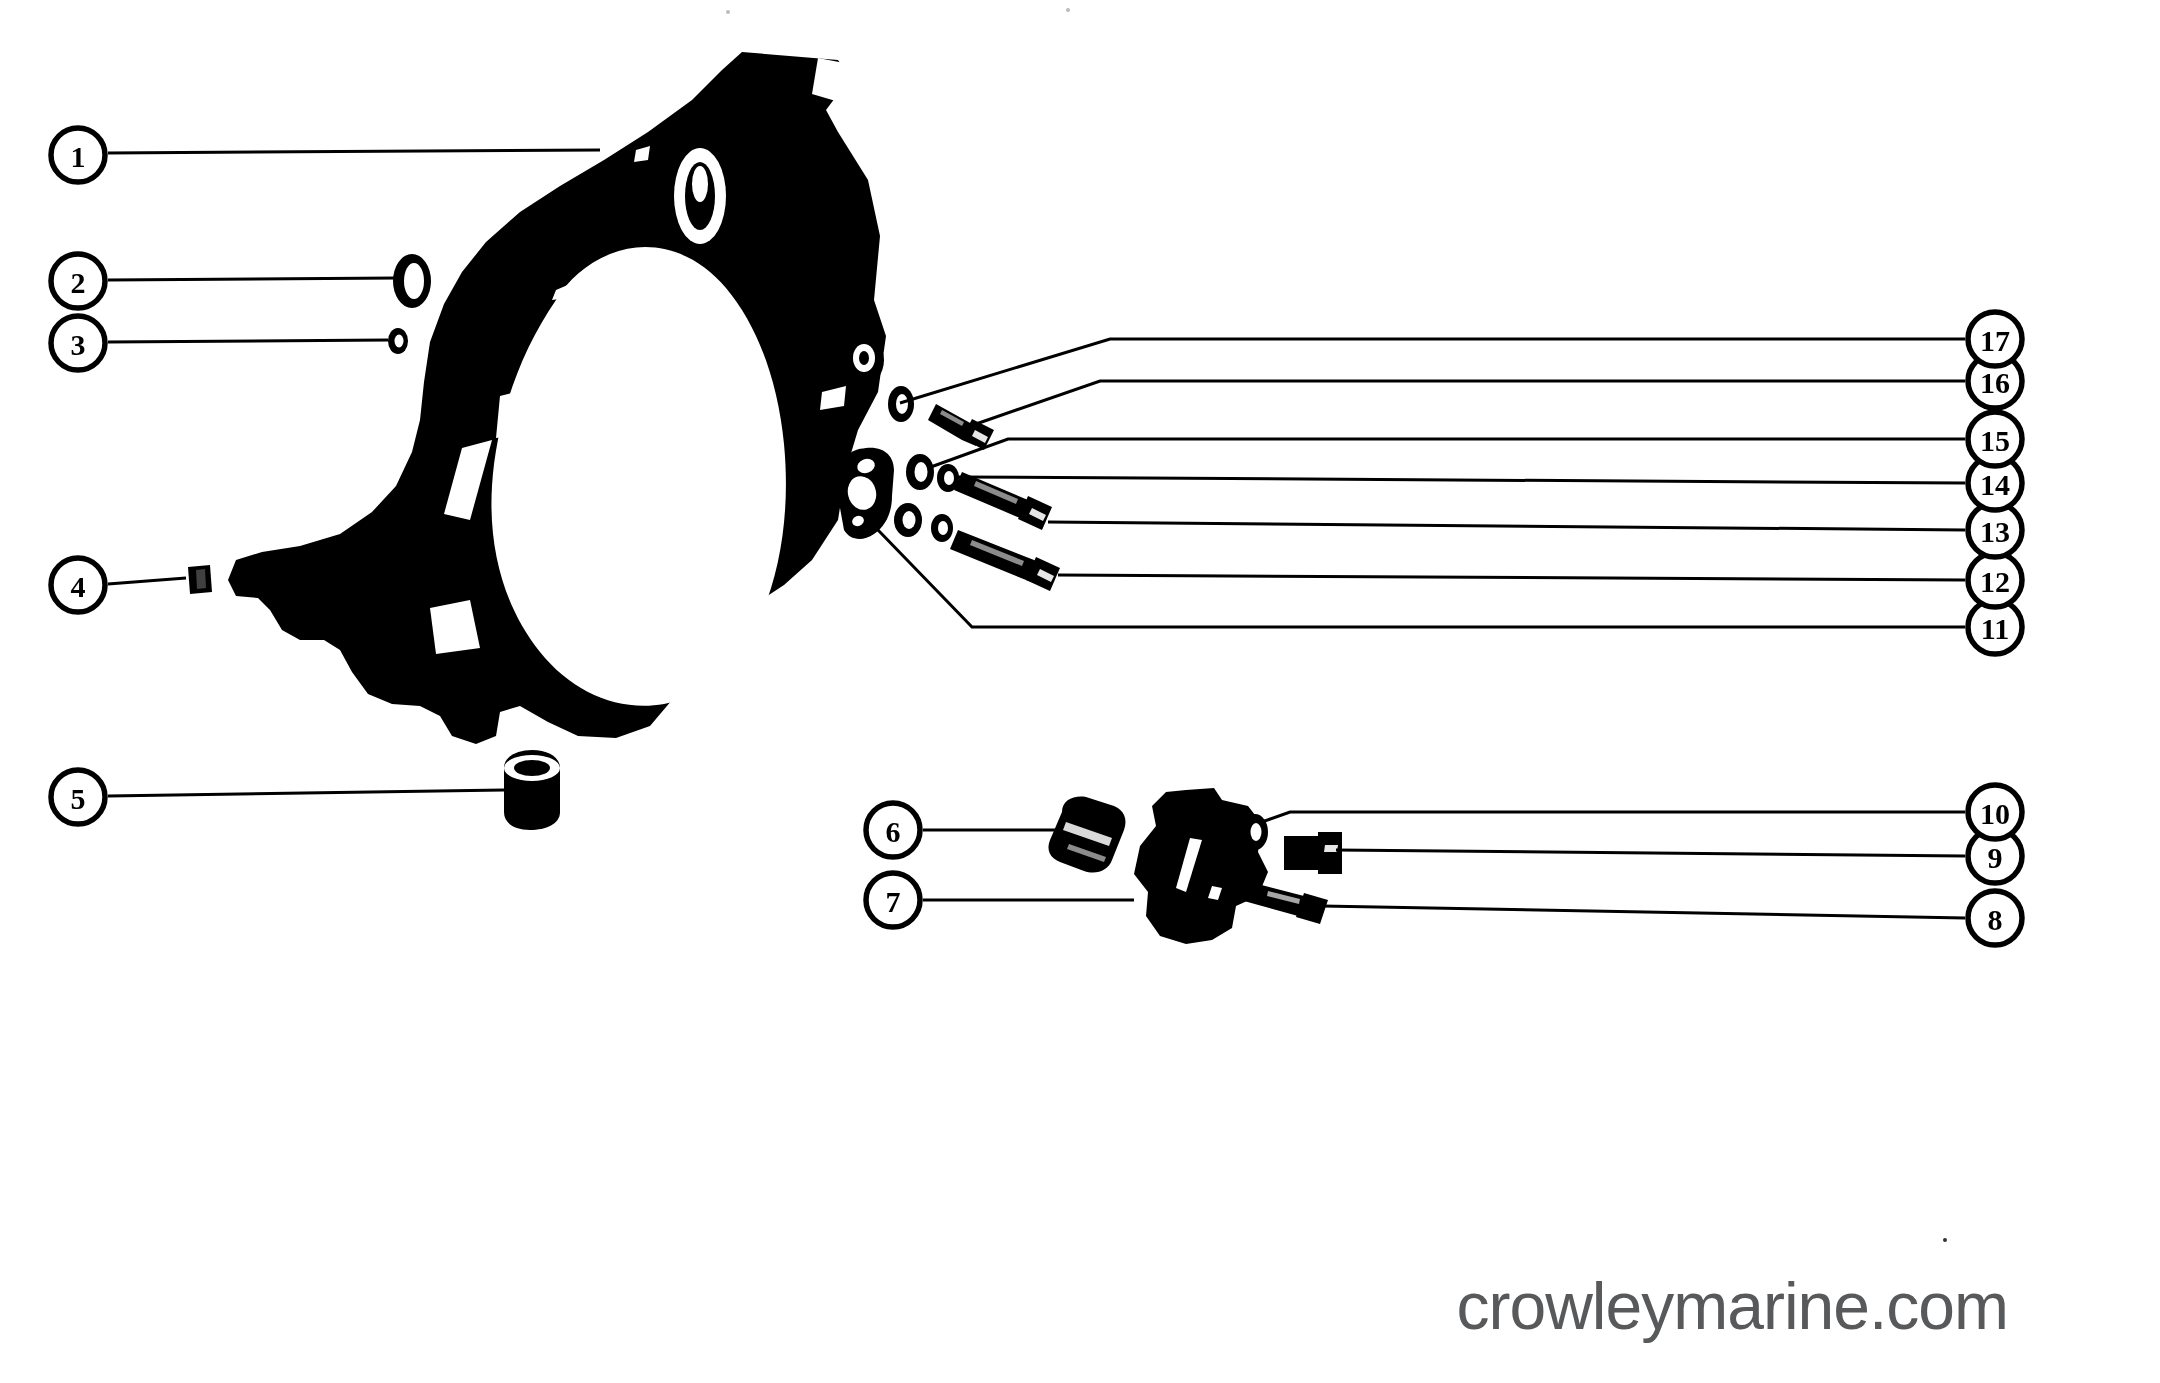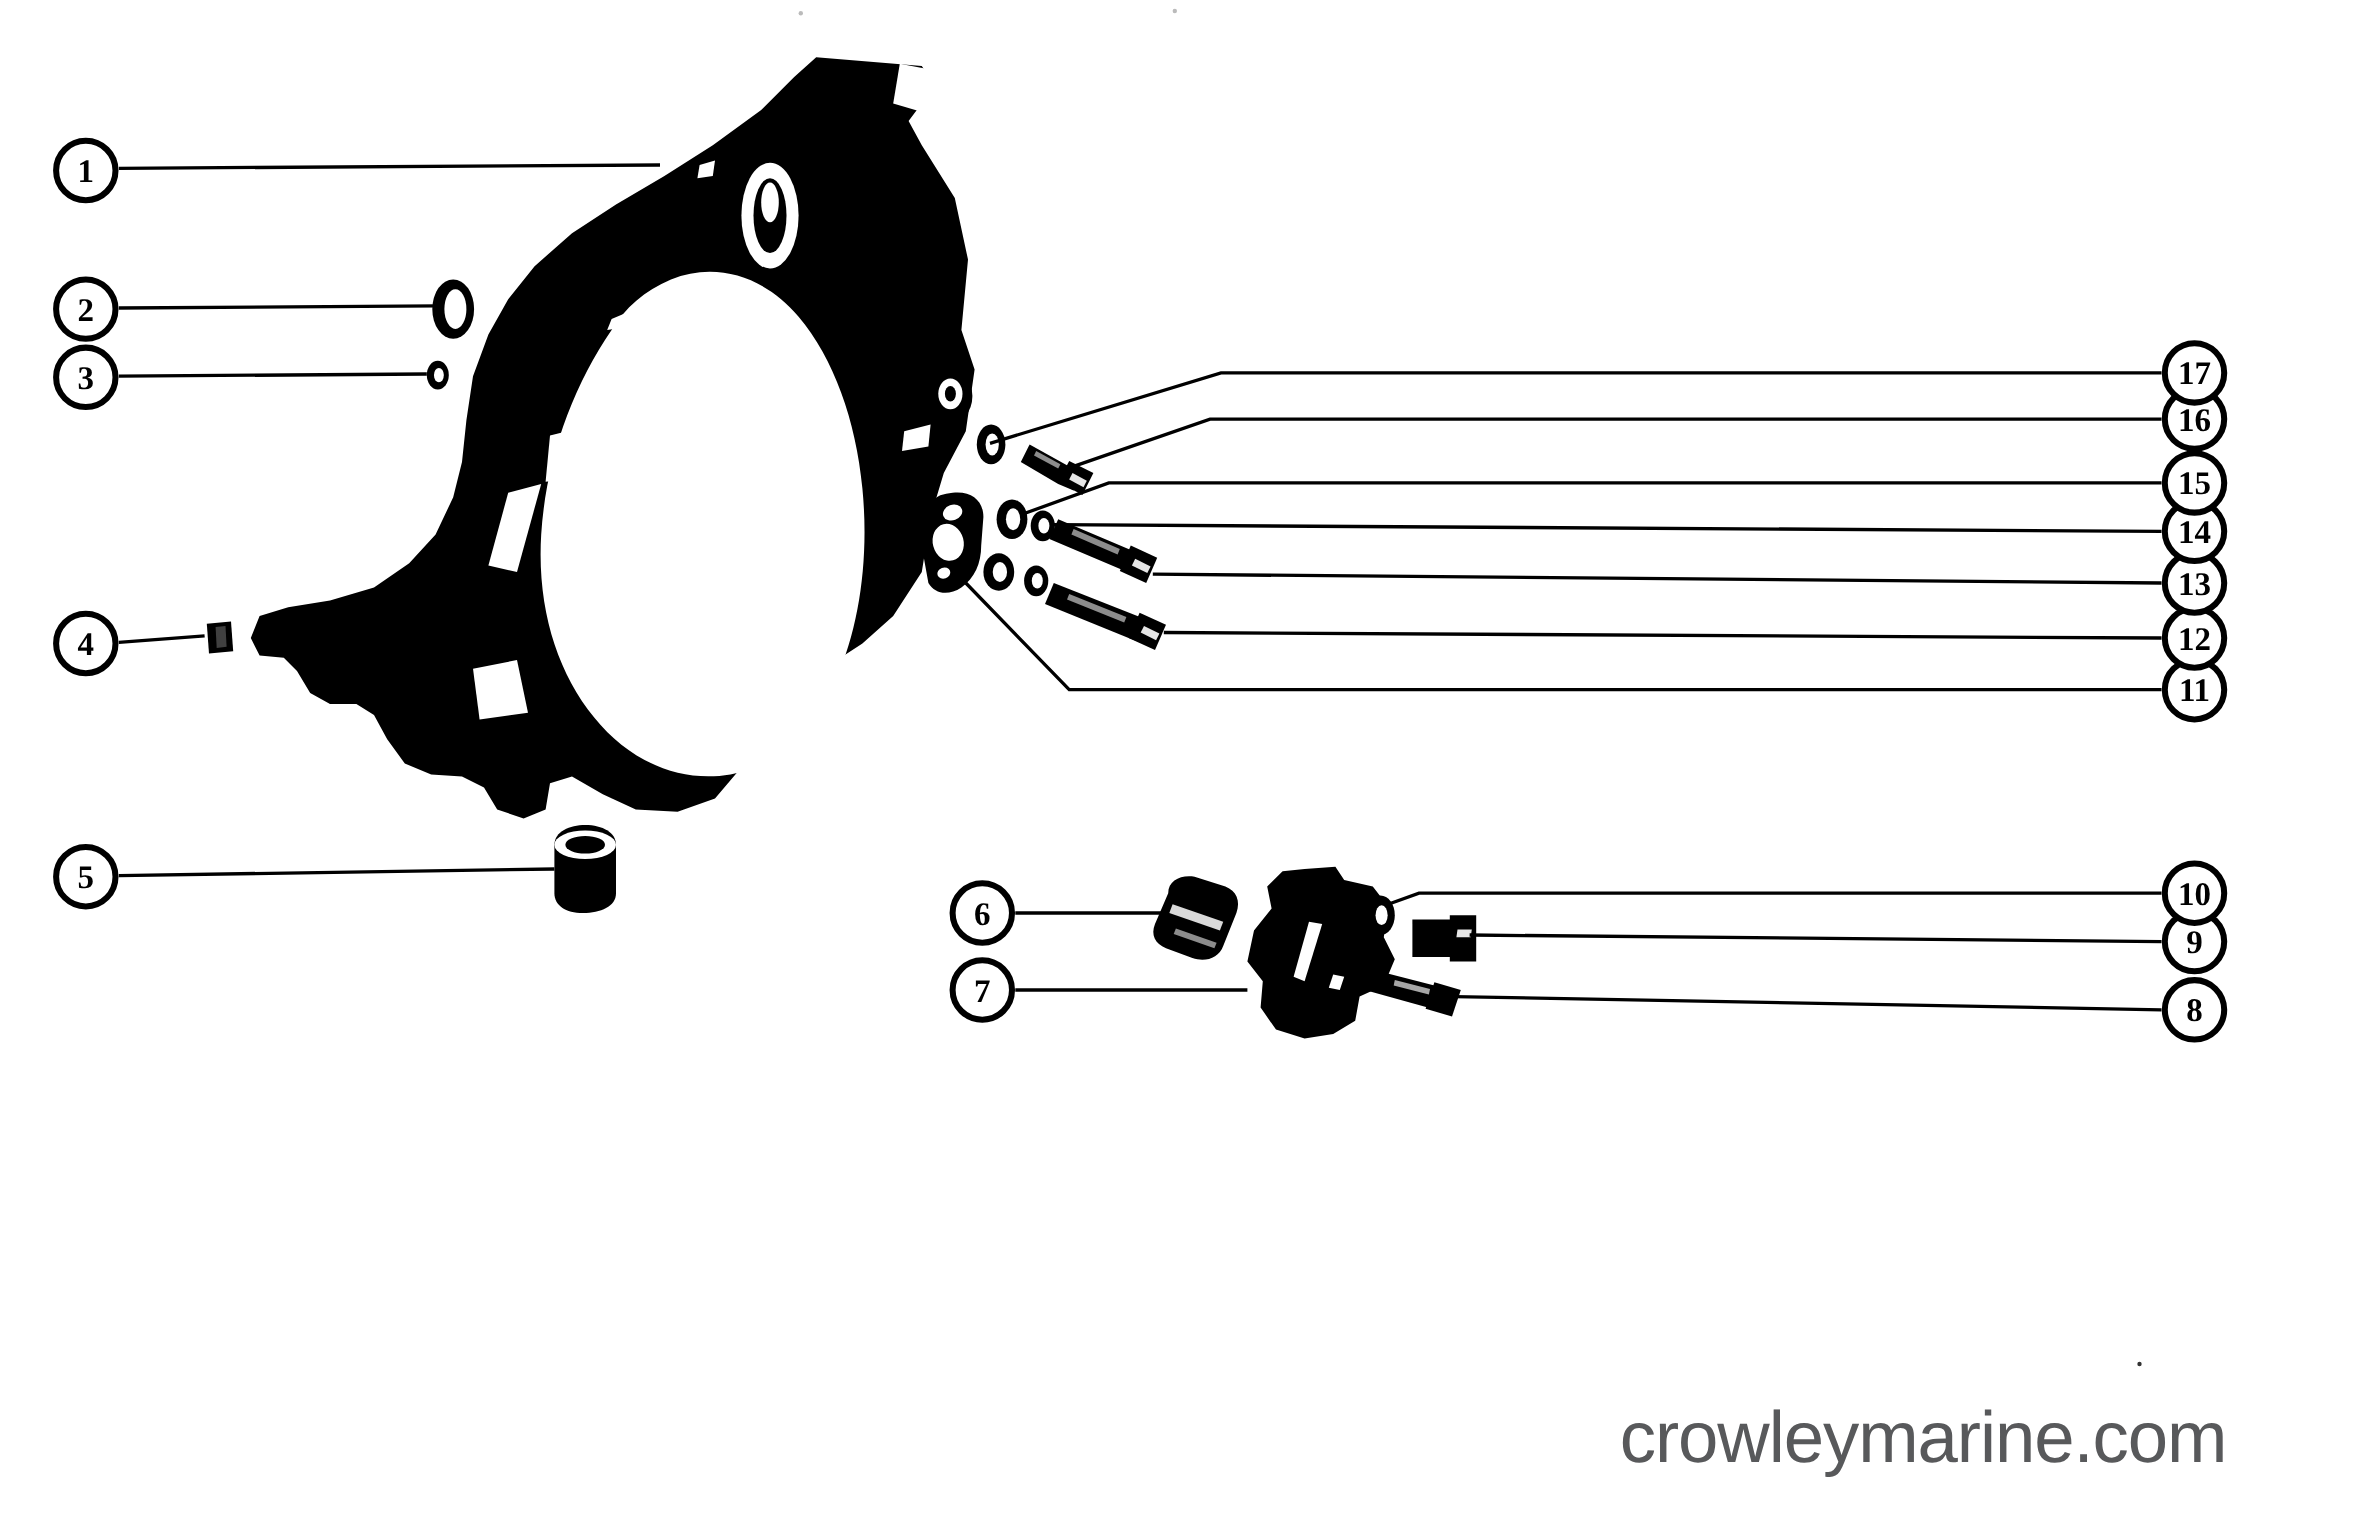--- a/index.html
+++ b/index.html
@@ -35,21 +35,21 @@
     font-family: "Liberation Sans", sans-serif;
     font-size: 150px;
     letter-spacing: 2px;
     color: #f2f2f2;
     user-select: none;
     pointer-events: none;
     white-space: nowrap;
   }
   .wm-bottom {
     position: absolute;
-    right: 136px;
+    right: 152px;
     top: 1268px;
     font-family: "Liberation Sans", sans-serif;
     font-size: 66px;
     color: #58595b;
     letter-spacing: -1px;
     white-space: nowrap;
   }
   .callout-text {
     font-family: "Liberation Serif", serif;
     font-weight: bold;

